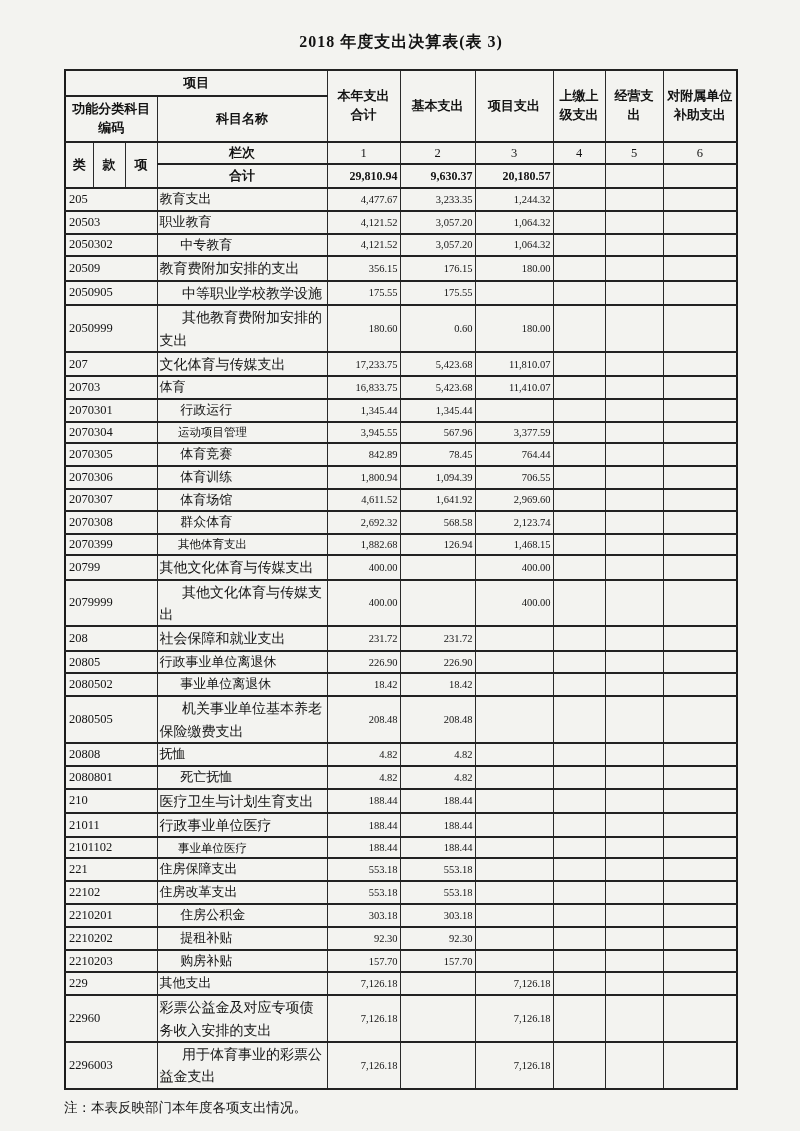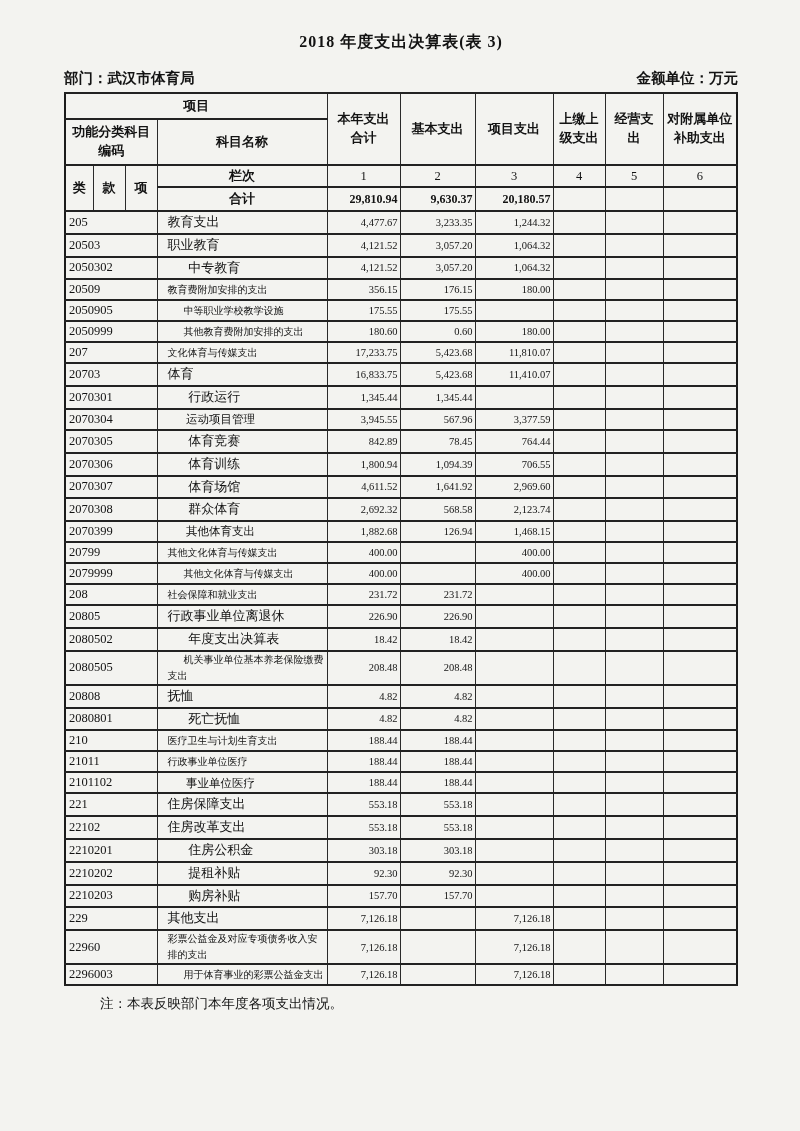--- a/index.html
+++ b/index.html
@@ -67,44 +67,40 @@
   tbody td{height:19px;}
   td.code{
     font-size:12.5px;
     text-align:left;
     font-family:"Liberation Serif","DejaVu Serif",serif;
   }
   td.name{
     font-family:"Liberation Sans","DejaVu Sans",sans-serif;
     text-align:left;
     line-height:1.6;
-    padding-left:10px;
+    padding-left:2px;
   }
   .sz-lg{font-size:13px;}
   .sz-md{font-size:11.5px;}
-  .sz-sm{font-size:10px;line-height:1.75;}
+  .sz-sm{font-size:14px;line-height:1.75;}
   .ind{text-indent:1.6em;}
   .notes{
     margin-top:9px;
     font-family:"Liberation Sans","DejaVu Sans",sans-serif;
     font-size:13.5px;
   }
-  .notes .note{margin-bottom:10px;margin-left:36px;}
+  .notes .note{margin-bottom:10px;}
 </style>
 </head>
 <body>
 
 <div class="sheet">
 
   <div class="title">2018 年度支出决算表(表 3)</div>
 
-  <div class="meta">
-    <span>部门：武汉市体育局</span>
-    <span>金额单位：万元</span>
-  </div>
 
   <table>
     <colgroup>
       <col style="width:28px">
         <col style="width:32px">
         <col style="width:32px">
       <col style="width:170px">
       <col style="width:73px">
         <col style="width:75px">
         <col style="width:78px">
@@ -338,21 +334,21 @@
           <td class="name sz-lg">行政事业单位离退休</td>
           <td class="val">226.90</td>
           <td class="val">226.90</td>
           <td class="val"></td>
           <td class="val"></td>
           <td class="val"></td>
           <td class="val"></td>
         </tr>
         <tr>
           <td colspan="3" class="code">2080502</td>
-          <td class="name sz-lg ind">年度支出决算表</td>
+          <td class="name sz-lg ind">事业单位离退休</td>
           <td class="val">18.42</td>
           <td class="val">18.42</td>
           <td class="val"></td>
           <td class="val"></td>
           <td class="val"></td>
           <td class="val"></td>
         </tr>
         <tr>
           <td colspan="3" class="code">2080505</td>
           <td class="name sz-sm ind">机关事业单位基本养老保险缴费支出</td>

